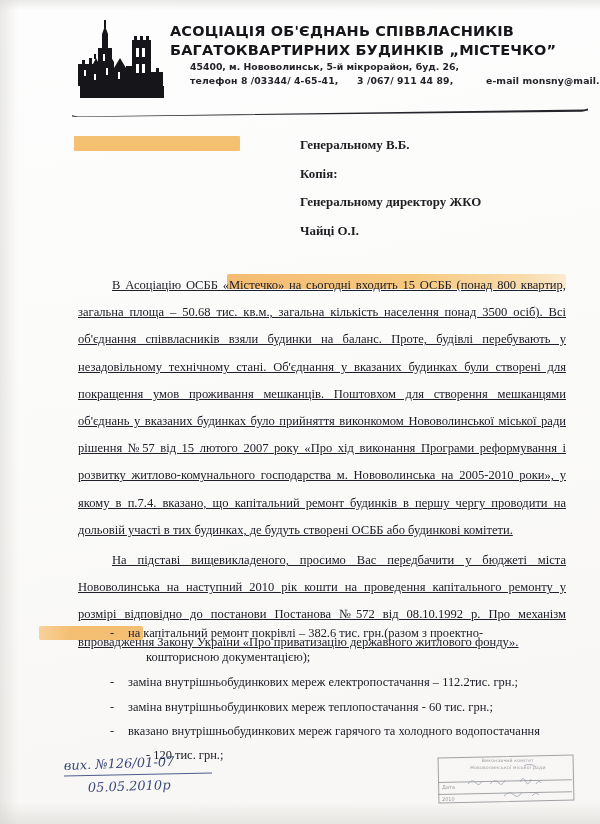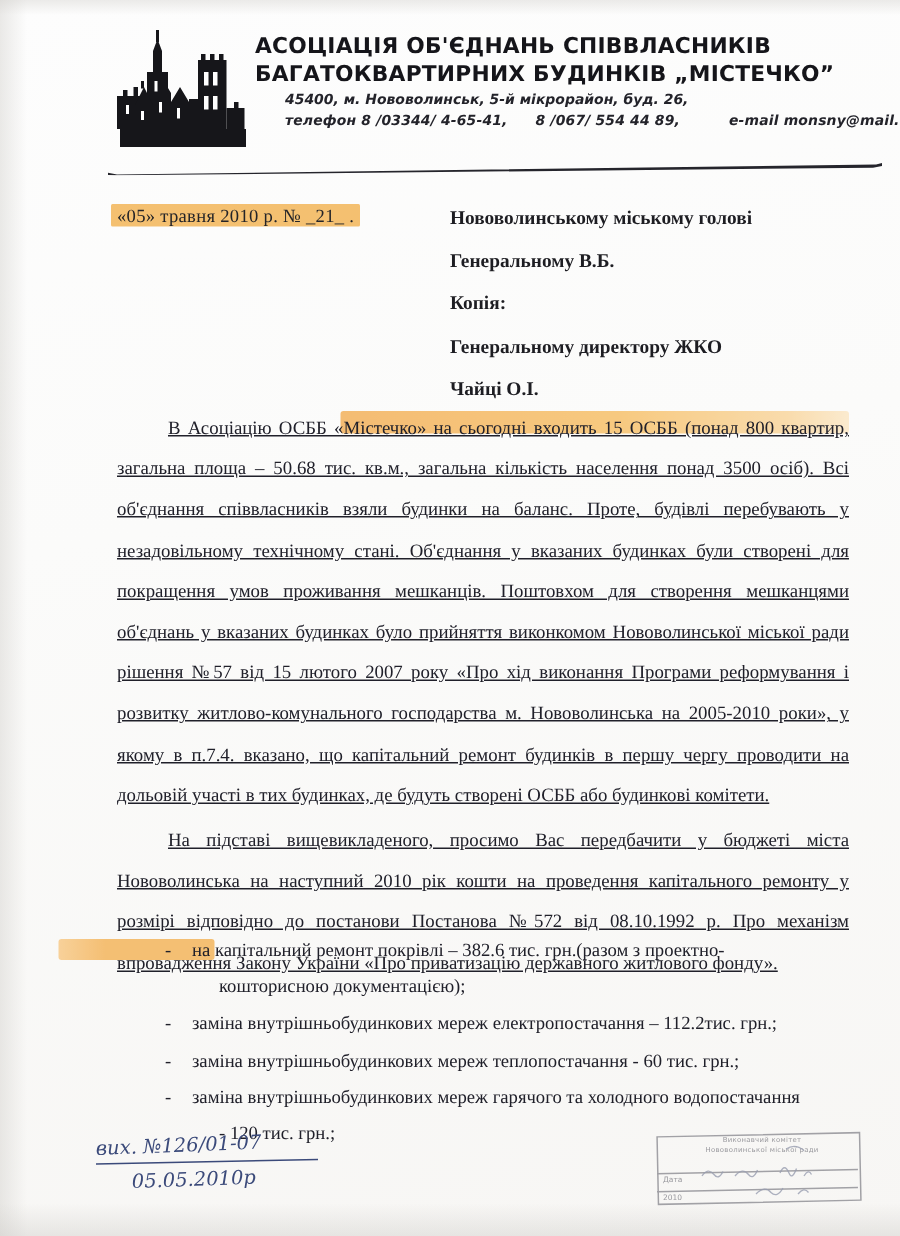--- a/index.html
+++ b/index.html
@@ -27,21 +27,20 @@
     font-weight:bold;
     font-size:14.5px;
     letter-spacing:.15px;
     color:#15151a;
     white-space:nowrap;
     line-height:19px;
   }
   .org-line.l2{font-size:14.5px;}
   .addr-line{
     font-family:"DejaVu Sans", sans-serif;
-    font-style:italic;
     font-weight:bold;
     font-size:9.3px;
     color:#23232a;
     white-space:nowrap;
     line-height:14px;
     padding-left:20px;
   }
   .addr-line.second{letter-spacing:.1px;}
   .addr-seg{display:inline-block;}
   .addr-gap{display:inline-block;width:12px;}
@@ -225,39 +224,37 @@
     </div>
 
     <div id="org-block">
       <div class="org-line">АСОЦІАЦІЯ ОБ'ЄДНАНЬ СПІВВЛАСНИКІВ</div>
       <div class="org-line l2">БАГАТОКВАРТИРНИХ БУДИНКІВ „МІСТЕЧКО”</div>
       <div class="addr-line">45400, м. Нововолинськ, 5-й мікрорайон, буд. 26,</div>
       <div class="addr-line second">
         <span class="addr-seg">телефон</span>
         <span class="addr-seg">8 /03344/ 4-65-41,</span>
         <span class="addr-gap"></span>
-        <span class="addr-seg">8 /067/ 554 44 89,</span>
+        <span class="addr-seg">3 /067/ 911 44 89,</span>
         <span class="addr-gap wide"></span>
         <span class="addr-seg">e-mail</span>
         <span class="addr-seg">monsny@mail.ru</span>
       </div>
     </div>
 
     <div id="rule">
       <svg width="516" height="9" viewBox="0 0 516 9" xmlns="http://www.w3.org/2000/svg">
         <path d="M0,7.2 L6,8.4 L512,1.6 L516,0.6 L516,2.6 L510,3.8 L5,8.9 L0,8.6 Z" fill="#25252c"></path>
       </svg>
     </div>
   </div>
 
   <div id="date-hl"></div>
-  <div id="date-line">«05» травня 2010 р.  № _21_  .</div>
 
   <div id="addressee">
-    <div class="addr-row bold">Нововолинському міському голові</div>
     <div class="addr-row bold">Генеральному В.Б.</div>
     <div class="addr-row bold">Копія:</div>
     <div class="addr-row bold">Генеральному директору ЖКО</div>
     <div class="addr-row bold">Чайці О.І.</div>
   </div>
 
   <div class="hl" id="hl-p1"></div>
   <div class="hl" id="hl-b1"></div>
 
   <div id="body-text">
@@ -278,21 +275,21 @@
       <span class="b-spread">заміна внутрішньобудинкових мереж електропостачання – 112.2тис. грн.;</span>
     </div>
 
     <div class="bullet-row" style="margin-top:1px;">
       <span class="dash">-</span>
       <span class="b-spread">заміна внутрішньобудинкових мереж теплопостачання - 60 тис. грн.;</span>
     </div>
 
     <div class="bullet-row" style="margin-top:1px;">
       <span class="dash">-</span>
-      <span class="b-spread">заміна внутрішньобудинкових мереж гарячого та холодного водопостачання</span>
+      <span class="b-spread">вказано внутрішньобудинкових мереж гарячого та холодного водопостачання</span>
       <span class="bullet-cont">- 120 тис. грн.;</span>
     </div>
 
   </div>
 
   <div id="handwriting">
     <svg width="230" height="62" viewBox="0 0 230 62" xmlns="http://www.w3.org/2000/svg">
       <text class="hw-text" x="2" y="18" transform="rotate(-2.2 2 18)">вих. №126/01-07</text>
       <path d="M2,24 L150,21" stroke="#3b4a7a" stroke-width="0.9" fill="none"></path>
       <text class="hw-text" x="26" y="40" transform="rotate(-2.0 26 40)">05.05.2010р</text>

